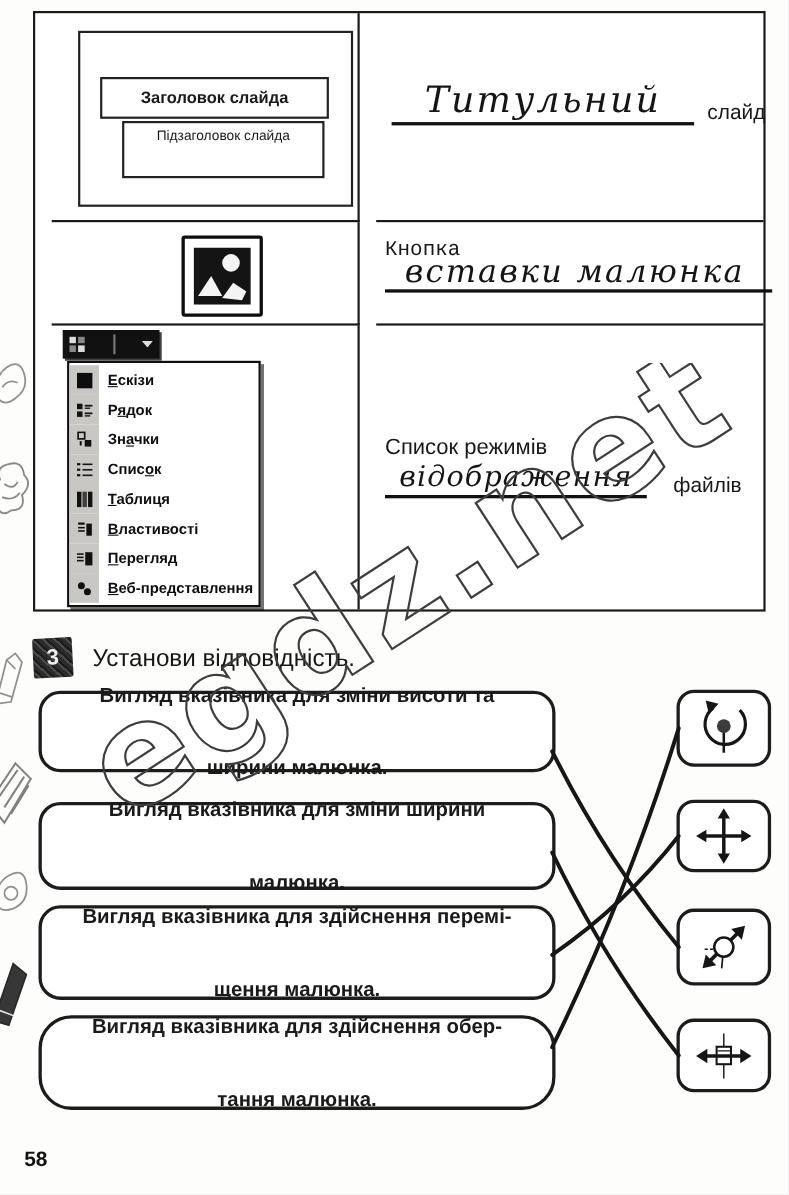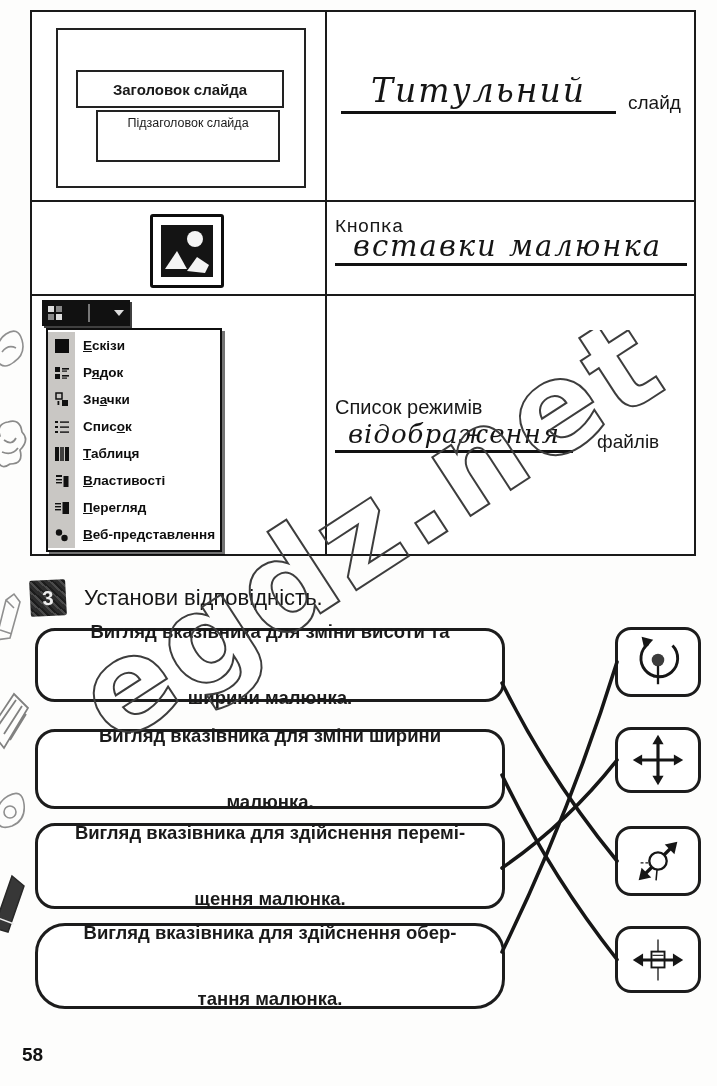--- a/index.html
+++ b/index.html
@@ -3,21 +3,21 @@
 <meta charset="utf-8">
 <style>
   html,body{margin:0;padding:0;background:#e8e8e8;}
   #page{position:relative;width:717px;height:1086px;background:#fdfdfc;overflow:hidden;
         font-family:"Liberation Sans",sans-serif;color:#1a1a1a;margin:0 auto;}
 
   
   .qtable{position:absolute;left:30px;top:10px;width:666px;height:546px;
           border:2px solid #1a1a1a;display:grid;grid-template-columns:295px 1fr;
           grid-template-rows:190px 94px 1fr;box-sizing:border-box;background:#fff;}
-  .cell{position:relative;box-sizing:border-box;}
+  .cell{position:relative;box-sizing:border-box;margin-left:15px;}
   .cell.left{border-right:2px solid #1a1a1a;}
   .cell.rb{border-bottom:2px solid #1a1a1a;}
 
   
   .slide-outer{position:absolute;left:24px;top:16px;width:246px;height:156px;border:2px solid #222;background:#fff;}
   .slide-title{position:absolute;left:18px;top:40px;width:204px;height:34px;border:2px solid #222;
                display:flex;align-items:center;justify-content:center;font-weight:700;font-size:15px;}
   .slide-subtitle{position:absolute;left:38px;top:80px;width:184px;height:52px;border:2px solid #222;
                   text-align:center;font-size:12.5px;padding-top:4px;box-sizing:border-box;}
 

